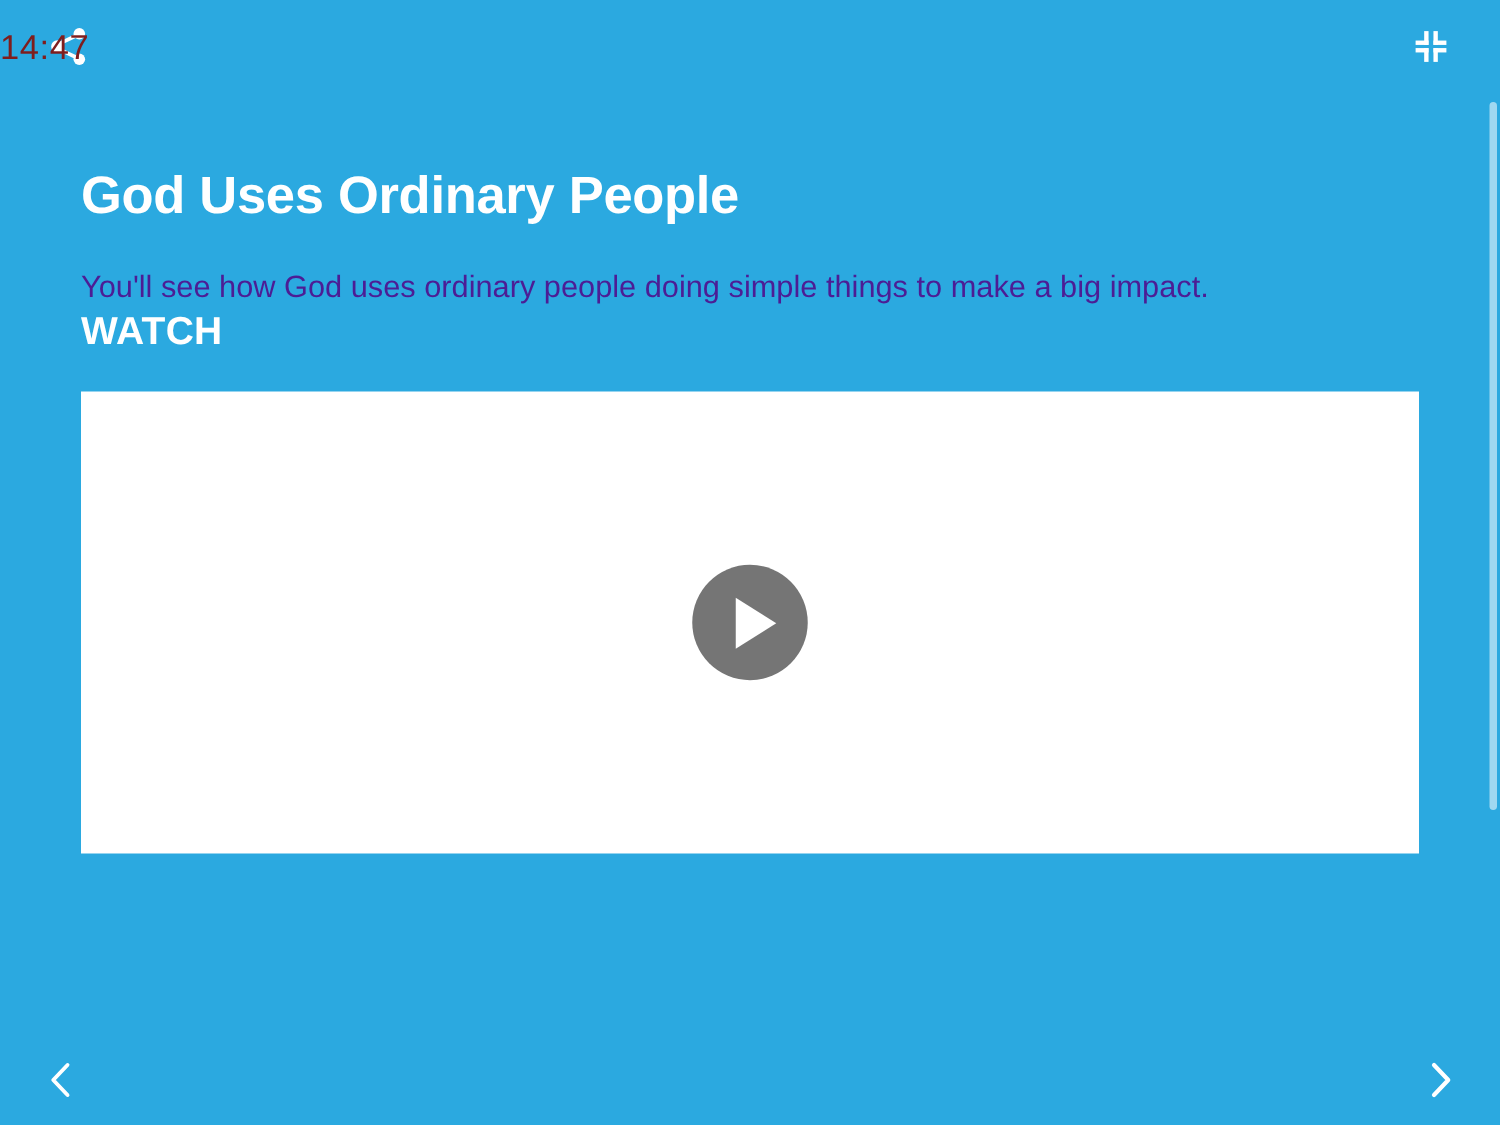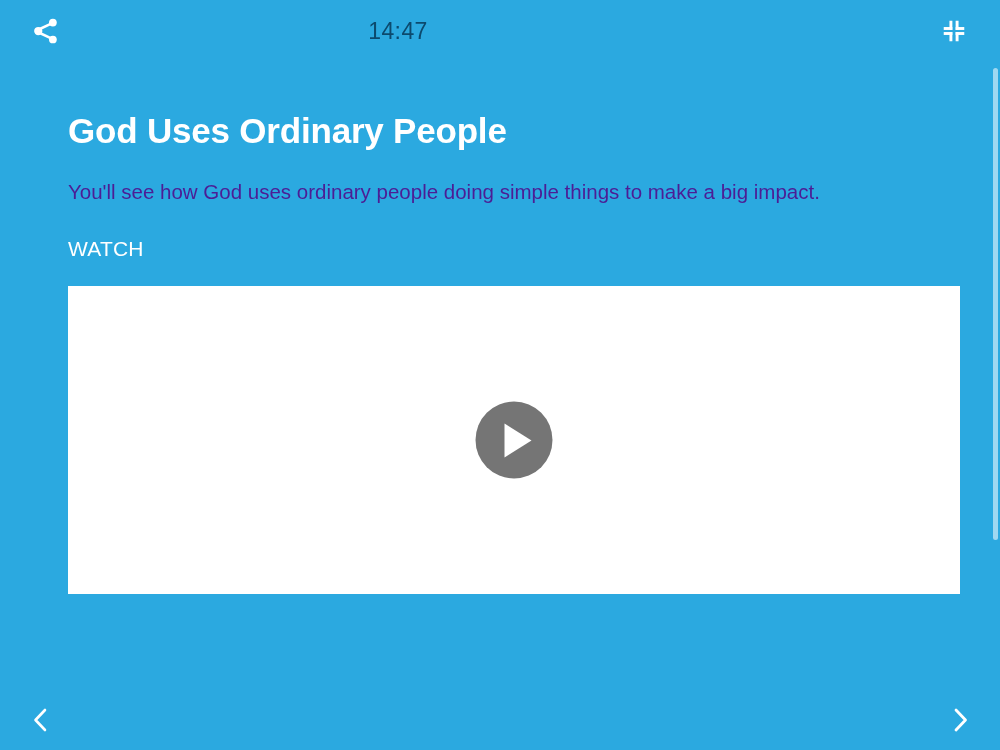--- a/index.html
+++ b/index.html
@@ -39,35 +39,35 @@
   }
 
   .clock {
     position: absolute;
     left: 0;
     top: 0;
     width: 796px;
     height: 62px;
     display: flex;
     align-items: center;
-    justify-content: center;
-    color: #0c4a6e;
+    justify-content: flex-start;
+    color: #7f1d1d;
     font-size: 23px;
     font-weight: 400;
     letter-spacing: 0.4px;
     pointer-events: none;
   }
 
   
   .content {
     position: absolute;
     top: 62px;
     left: 0;
     width: 1000px;
-    padding: 0 68px;
+    padding: 0 54px;
   }
 
   .page-title {
     color: #ffffff;
     font-size: 35px;
     font-weight: bold;
     letter-spacing: -0.2px;
     margin-top: 50px;
     line-height: 1.1;
   }
@@ -75,24 +75,23 @@
   .lead {
     color: #4c1d95;
     font-size: 20.5px;
     font-weight: 400;
     margin-top: 27px;
     line-height: 1.35;
   }
 
   .section-heading {
     color: #ffffff;
-    font-size: 21px;
-    font-weight: normal;
+    font-size: 26px;
+    font-weight: bold;
     letter-spacing: 0.2px;
-    margin-top: 32px;
   }
 
   .body-copy {
     color: #ffffff;
     font-size: 20.5px;
     font-weight: 400;
     margin-top: 26px;
     line-height: 1.38;
     max-width: 890px;
   }

